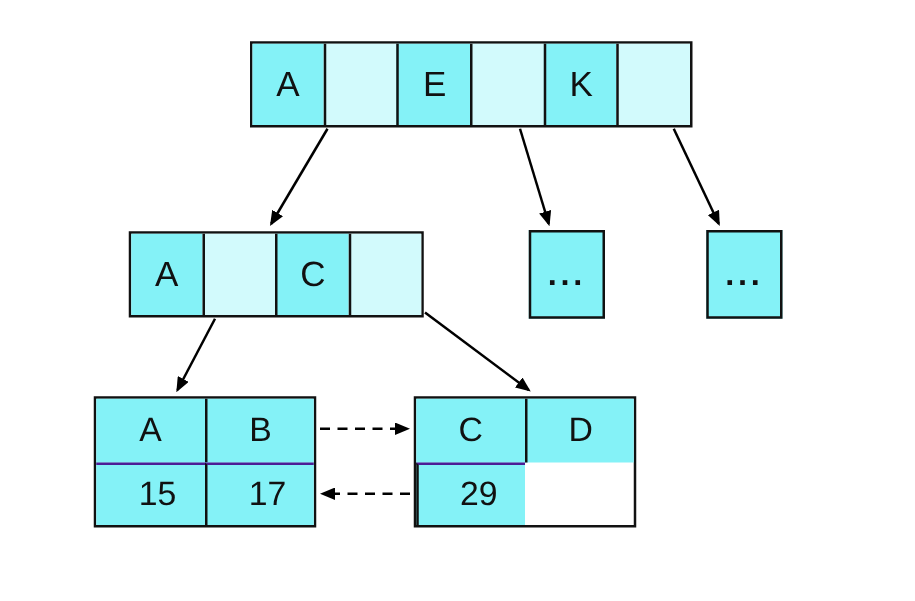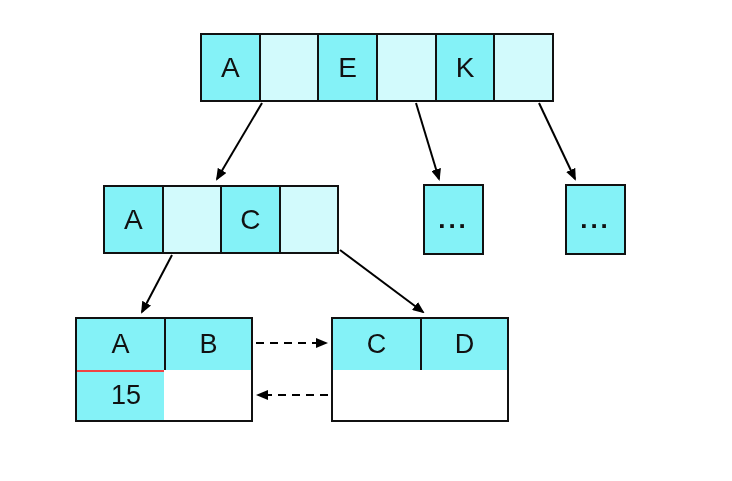--- a/index.html
+++ b/index.html
@@ -44,21 +44,21 @@
   .leaf{
     position:absolute;
     display:grid;
     grid-template-columns:1fr 1fr;
     grid-template-rows:1fr 1fr;
     border:2px solid #111111;
     box-sizing:border-box;
   }
   .leaf .cell{border:0;background:#84F2F7;font-size:27px;}
   .leaf .cell.col2{border-left:2px solid #111111;}
-  .leaf .cell.row2{border-top:2px solid #ef4444;padding-left:11px;}
+  .leaf .cell.row2{border-top:2px solid #4c1d95;padding-left:11px;}
   svg.arrows{
     position:absolute;
     left:0;top:0;
     width:732px;height:481px;
     pointer-events:none;
   }
 </style>
 </head>
 <body>
 
@@ -84,25 +84,27 @@
     <span>...</span>
   </div>
   <div class="ellipsis-node" style="left:565px;top:184px;width:61px;height:71px;">
     <span>...</span>
   </div>
 
   <div class="leaf" style="left:75px;top:317px;width:178px;height:105px;">
     <div class="cell">A</div>
     <div class="cell col2">B</div>
     <div class="cell row2">15</div>
+    <div class="cell col2 row2">17</div>
   </div>
 
   <div class="leaf" style="left:331px;top:317px;width:178px;height:105px;">
     <div class="cell">C</div>
     <div class="cell col2">D</div>
+    <div class="cell col2 row2">29</div>
   </div>
 
   <svg class="arrows" viewBox="0 0 732 481">
     <defs>
       <marker id="ah" markerUnits="userSpaceOnUse" markerWidth="12" markerHeight="10" refX="10" refY="5" orient="auto">
         <path d="M0,0 L12,5 L0,10 z" fill="#000000"></path>
       </marker>
     </defs>
 
     <line x1="262" y1="103" x2="217" y2="179" stroke="#000" stroke-width="2" marker-end="url(#ah)"></line>

